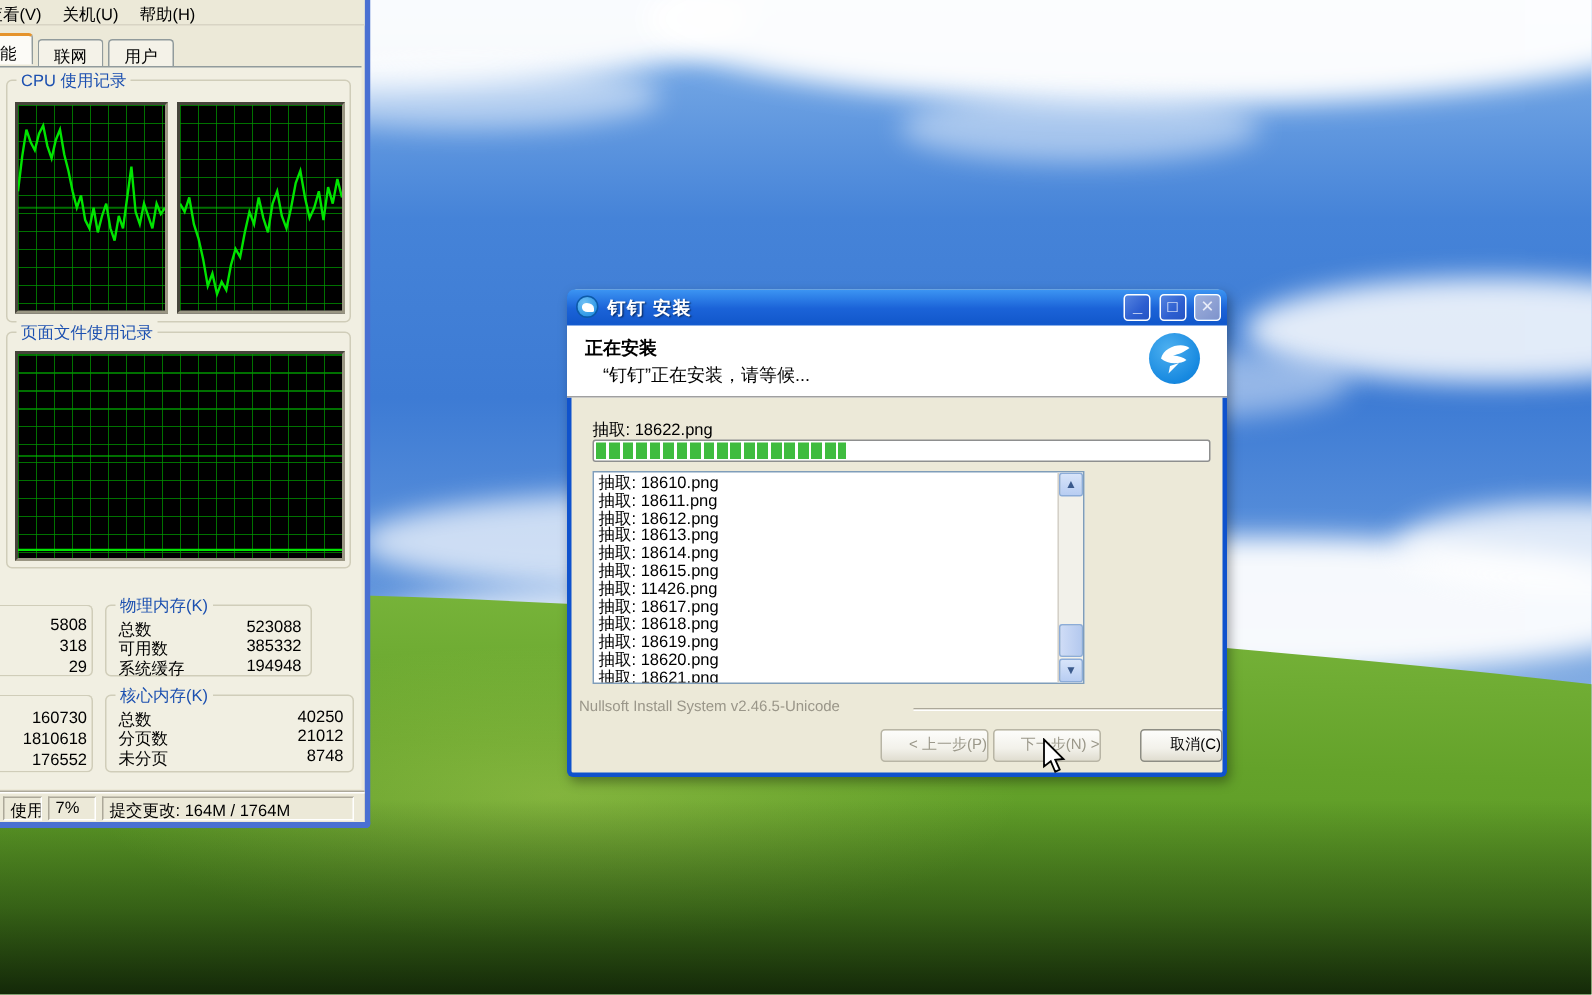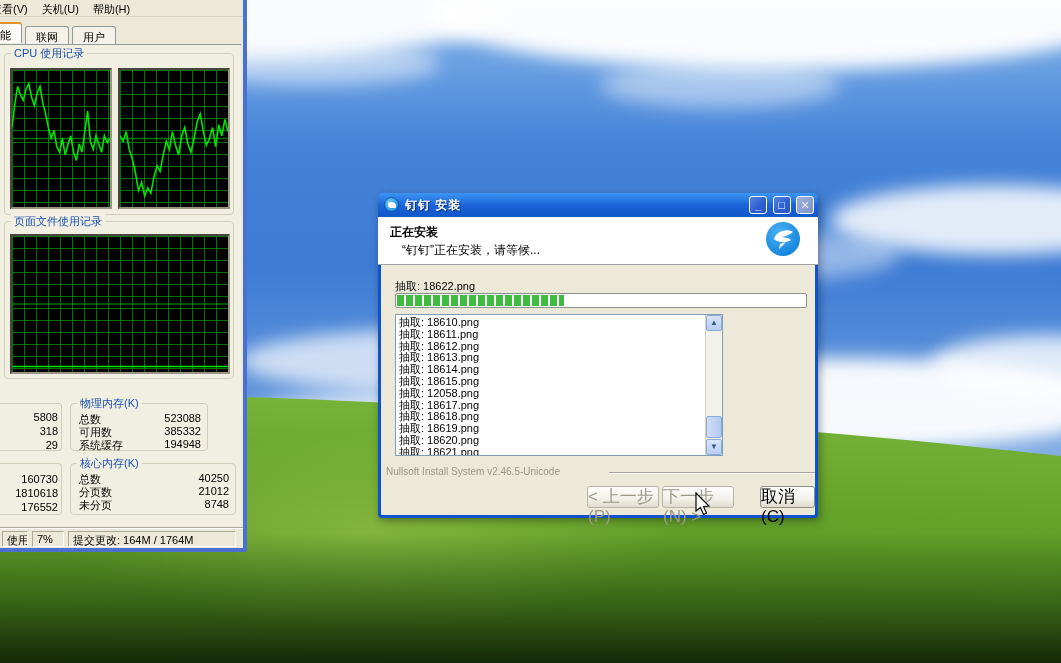--- a/index.html
+++ b/index.html
@@ -87,21 +87,21 @@
   .filelist-inner { position:absolute; left:3px; top:2px; right:18px; bottom:0; white-space:nowrap; }
   .scrollbar { position:absolute; right:0; top:0; width:17px; height:100%; background:#f2f1ea; border-left:1px solid #d4d0c8; }
   .sb-btn { position:absolute; left:0; width:16px; height:16px; background:linear-gradient(180deg,#d7e4f9,#b8cdf2);
          border:1px solid #8cacd8; border-radius:2px; color:#3b5a8c; font-size:8px; line-height:14px; text-align:center; }
   .sb-thumb { position:absolute; left:0; width:16px; height:22px; background:linear-gradient(90deg,#cfdcf6,#b4c9ef);
          border:1px solid #8cacd8; border-radius:2px; }
 
   .branding { position:absolute; left:5px; top:273px; font-size:10px; color:#9a9689; white-space:nowrap; }
   .brand-line { position:absolute; left:228px; top:279px; width:206px; height:2px;
          border-top:1px solid #aca899; border-bottom:1px solid #fff; }
-  .dlg-btn { position:absolute; top:293px; height:22px; font-size:17px; text-align:left; line-height:20px;
+  .dlg-btn { position:absolute; top:293px; height:22px; font-size:10px; text-align:right; line-height:20px;
          background:linear-gradient(180deg,#fdfdfb 0%,#f2f1ea 60%,#e0ddd0 100%);
          border:1px solid #8d8d84; border-radius:3px; color:#000; }
   .dlg-btn.disabled { color:#9b988a; border-color:#b8b5a5; }
 
   .cursor { position:absolute; left:692px; top:492px; width:22px; height:26px; z-index:50; }
 </style>
 </head>
 <body>
 
 <div>
@@ -224,21 +224,21 @@
   </div>
 
   <div class="filelist">
     <div class="filelist-inner" id="file-lines">
         <div>抽取: 18610.png</div>
         <div>抽取: 18611.png</div>
         <div>抽取: 18612.png</div>
         <div>抽取: 18613.png</div>
         <div>抽取: 18614.png</div>
         <div>抽取: 18615.png</div>
-        <div>抽取: 12058.png</div>
+        <div>抽取: 11426.png</div>
         <div>抽取: 18617.png</div>
         <div>抽取: 18618.png</div>
         <div>抽取: 18619.png</div>
         <div>抽取: 18620.png</div>
         <div>抽取: 18621.png</div>
       </div>
     <div class="scrollbar">
       <div class="sb-btn" style="top:0;">▲</div>
       <div class="sb-thumb" style="bottom:17px;"></div>
       <div class="sb-btn" style="bottom:0;">▼</div>

